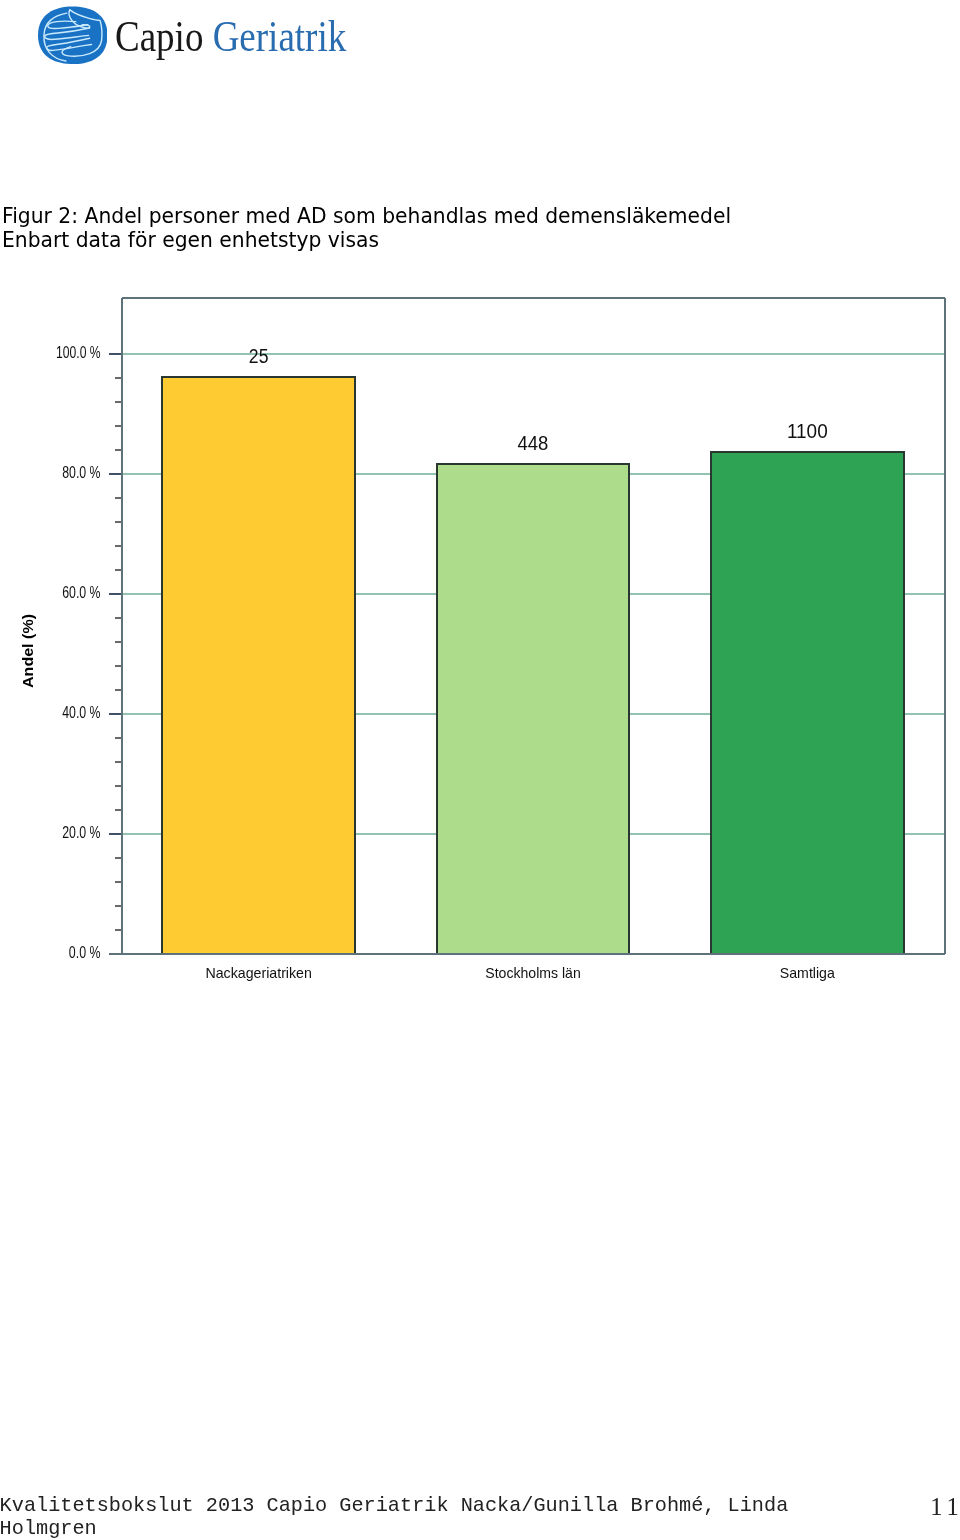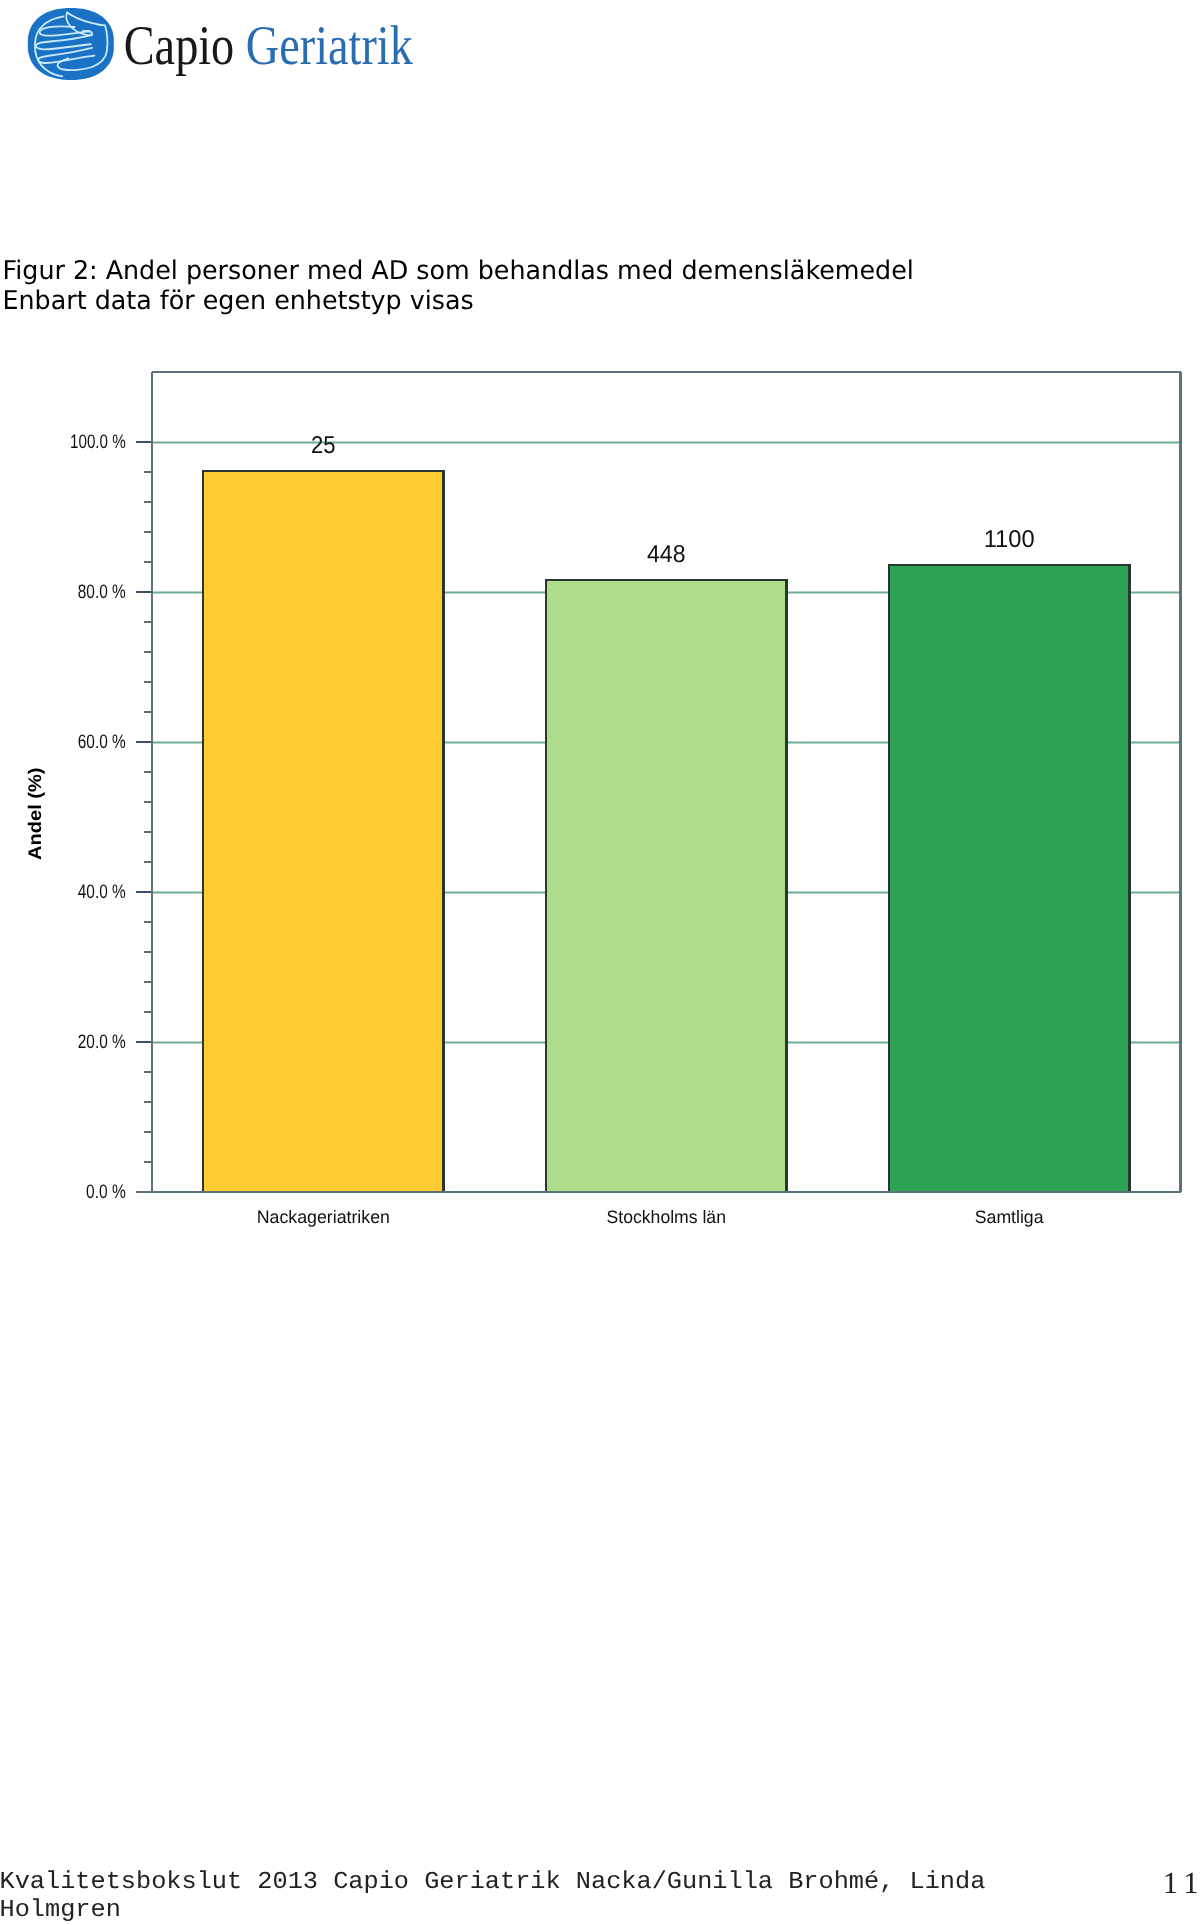--- a/index.html
+++ b/index.html
@@ -2,21 +2,21 @@
 <html><head>
 <meta charset="utf-8">
 <title>Capio Geriatrik</title>
 <style>
   html,body{margin:0;padding:0;}
   body{width:960px;height:1540px;background:#ffffff;position:relative;overflow:hidden;
        font-family:"Liberation Sans",sans-serif;}
   .page{position:absolute;left:0;top:0;width:960px;height:1540px;background:#fff;}
 
   
-  .logo-block{position:absolute;left:0;top:0;width:500px;height:80px;text-align:center;}
+  .logo-block{position:absolute;left:16px;top:0;width:500px;height:80px;text-align:center;}
   .logo-mark{position:absolute;left:21.7px;top:5.8px;width:69.5px;height:58.5px;}
   .brand-text{position:absolute;left:99.0px;top:13.6px;white-space:nowrap;
               font-family:"Liberation Serif",serif;font-size:44.8px;line-height:44px;
               transform:scaleX(0.826);transform-origin:0 0;}
   .brand-dark{color:#181818;}
   .brand-accent{color:#2A6CB0;}
 
   
   .caption{position:absolute;left:2.3px;top:204.6px;width:960px;
            font-family:"DejaVu Sans",sans-serif;font-size:20.6px;line-height:23.9px;color:#000;

